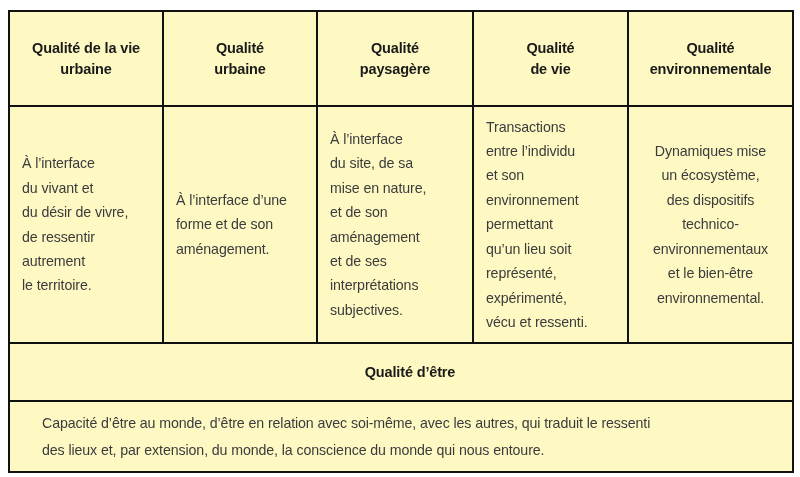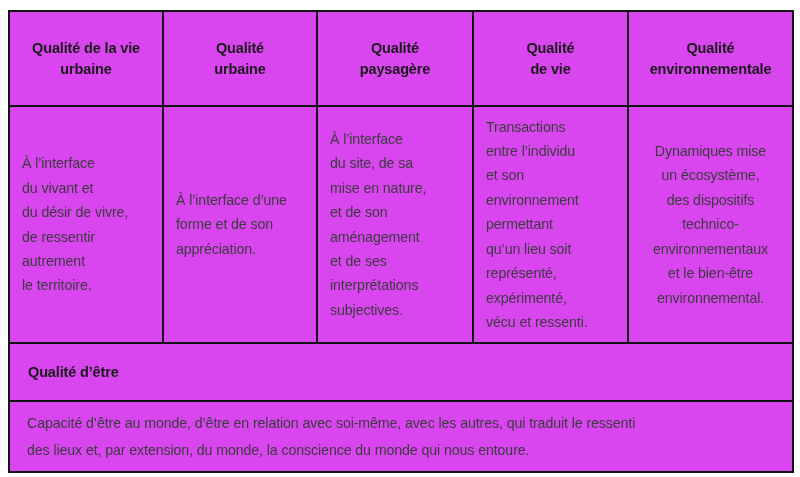--- a/index.html
+++ b/index.html
@@ -29,21 +29,21 @@
     border-collapse: collapse;
     table-layout: fixed;
     border: 2px solid #111111;
     background: #ffffff;
   }
 
   table.matrix td {
     border: 2px solid #111111;
     padding: 0;
     vertical-align: middle;
-    background: #d946ef;
+    background: #fef9c3;
   }
 
   
   col.c1 { width: 154px; }
   col.c2 { width: 154px; }
   col.c3 { width: 156px; }
   col.c4 { width: 155px; }
   col.c5 { width: 165px; }
 
   
@@ -77,20 +77,21 @@
     letter-spacing: -0.1px;
     padding: 0 12px;
     white-space: pre-line;
   }
   .def-text.center-al { text-align: center; }
   .def-text.left-al { text-align: left; }
 
   
   tr.synth-title-row td {
     height: 56px;
+    text-align: center;
     vertical-align: middle;
     padding-left: 18px;
   }
   .synth-title {
     display: block;
     font-size: 14.5px;
     font-weight: bold;
     color: #1a1a1a;
     letter-spacing: -0.15px;
   }
@@ -100,21 +101,21 @@
     height: 69px;
     vertical-align: middle;
   }
   .synth-body {
     display: block;
     font-size: 14.2px;
     font-weight: normal;
     color: #3b3b3d;
     line-height: 1.85;
     letter-spacing: -0.1px;
-    padding: 0 17px;
+    padding: 0 32px;
     text-align: left;
     white-space: pre-line;
   }
 </style>
 </head>
 <body>
 
 <div id="table-wrap">
   <table class="matrix">
     <colgroup>
@@ -153,21 +154,21 @@
           <span class="def-text left-al">À l’interface
 du vivant et
 du désir de vivre,
 de ressentir
 autrement
 le territoire.</span>
         </td>
         <td>
           <span class="def-text left-al">À l’interface d’une
 forme et de son
-appréciation.</span>
+aménagement.</span>
         </td>
         <td>
           <span class="def-text left-al">À l’interface
 du site, de sa
 mise en nature,
 et de son
 aménagement
 et de ses
 interprétations
 subjectives.</span>

